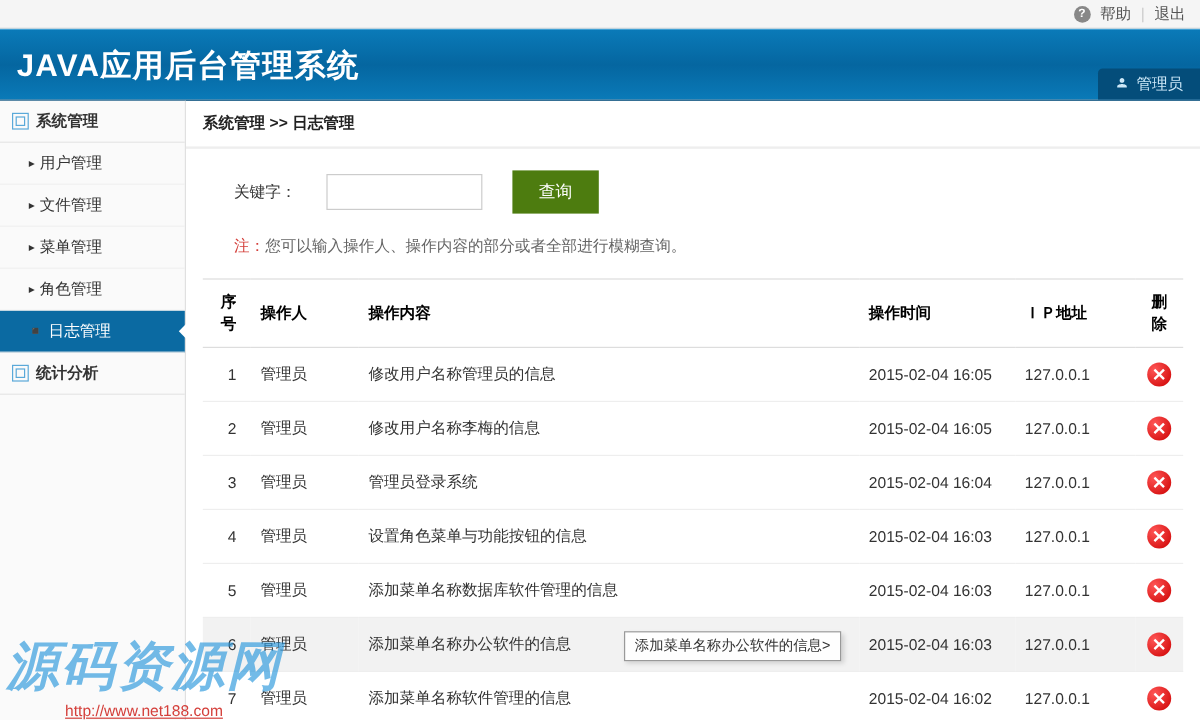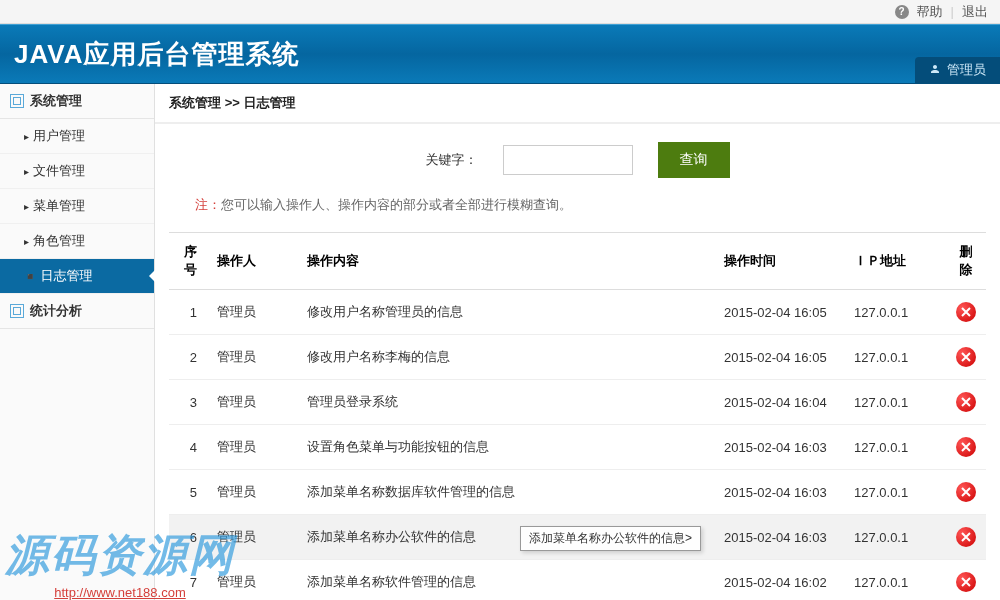--- a/index.html
+++ b/index.html
@@ -20,21 +20,21 @@
 .side-group { border-bottom: 1px solid #e5e5e5; padding: 8px 10px; display: flex; align-items: center; gap: 6px; font-weight: bold; color: #333; cursor: pointer; }
 .group-icon { width: 14px; height: 14px; border: 1px solid #5aa9d9; display: flex; align-items: center; justify-content: center; }
 .group-icon-inner { width: 8px; height: 8px; border: 1px solid #5aa9d9; }
 .side-sub { padding: 8px 10px 8px 24px; display: flex; align-items: center; gap: 4px; color: #333; cursor: pointer; border-bottom: 1px solid #f0f0f0; position: relative; }
 .side-sub.active { background: #0b6aa2; color: #fff; }
 .side-sub.active::after { content: ""; position: absolute; right: -1px; top: 50%; transform: translateY(-50%); border: 6px solid transparent; border-right-color: #fff; }
 .caret { font-size: 10px; }
 
 .content { flex: 1; padding: 0; overflow: hidden; }
 .breadcrumb { padding: 10px 14px; font-weight: bold; border-bottom: 2px solid #eee; color: #222; }
-.search-bar { padding: 18px 40px; display: flex; align-items: center; gap: 25px; justify-content: center; }
+.search-bar { padding: 18px 40px; display: flex; align-items: center; gap: 25px; }
 .search-bar label { color: #333; }
 .search-input { width: 130px; height: 30px; border: 1px solid #ccc; padding: 0 6px; }
 .search-btn { background: #4d7c0f; color: #fff; border: none; height: 36px; padding: 0 22px; font-size: 14px; cursor: pointer; }
 .note { padding: 0 40px 18px; color: #666; }
 .note-red { color: #d43f3a; }
 
 .table-wrap { padding: 0 14px; }
 table { width: 100%; border-collapse: collapse; }
 thead th { text-align: left; padding: 10px 8px; font-weight: bold; border-top: 1px solid #ddd; border-bottom: 1px solid #ddd; background: #fff; }
 tbody td { padding: 12px 8px; border-bottom: 1px solid #eee; color: #333; }

